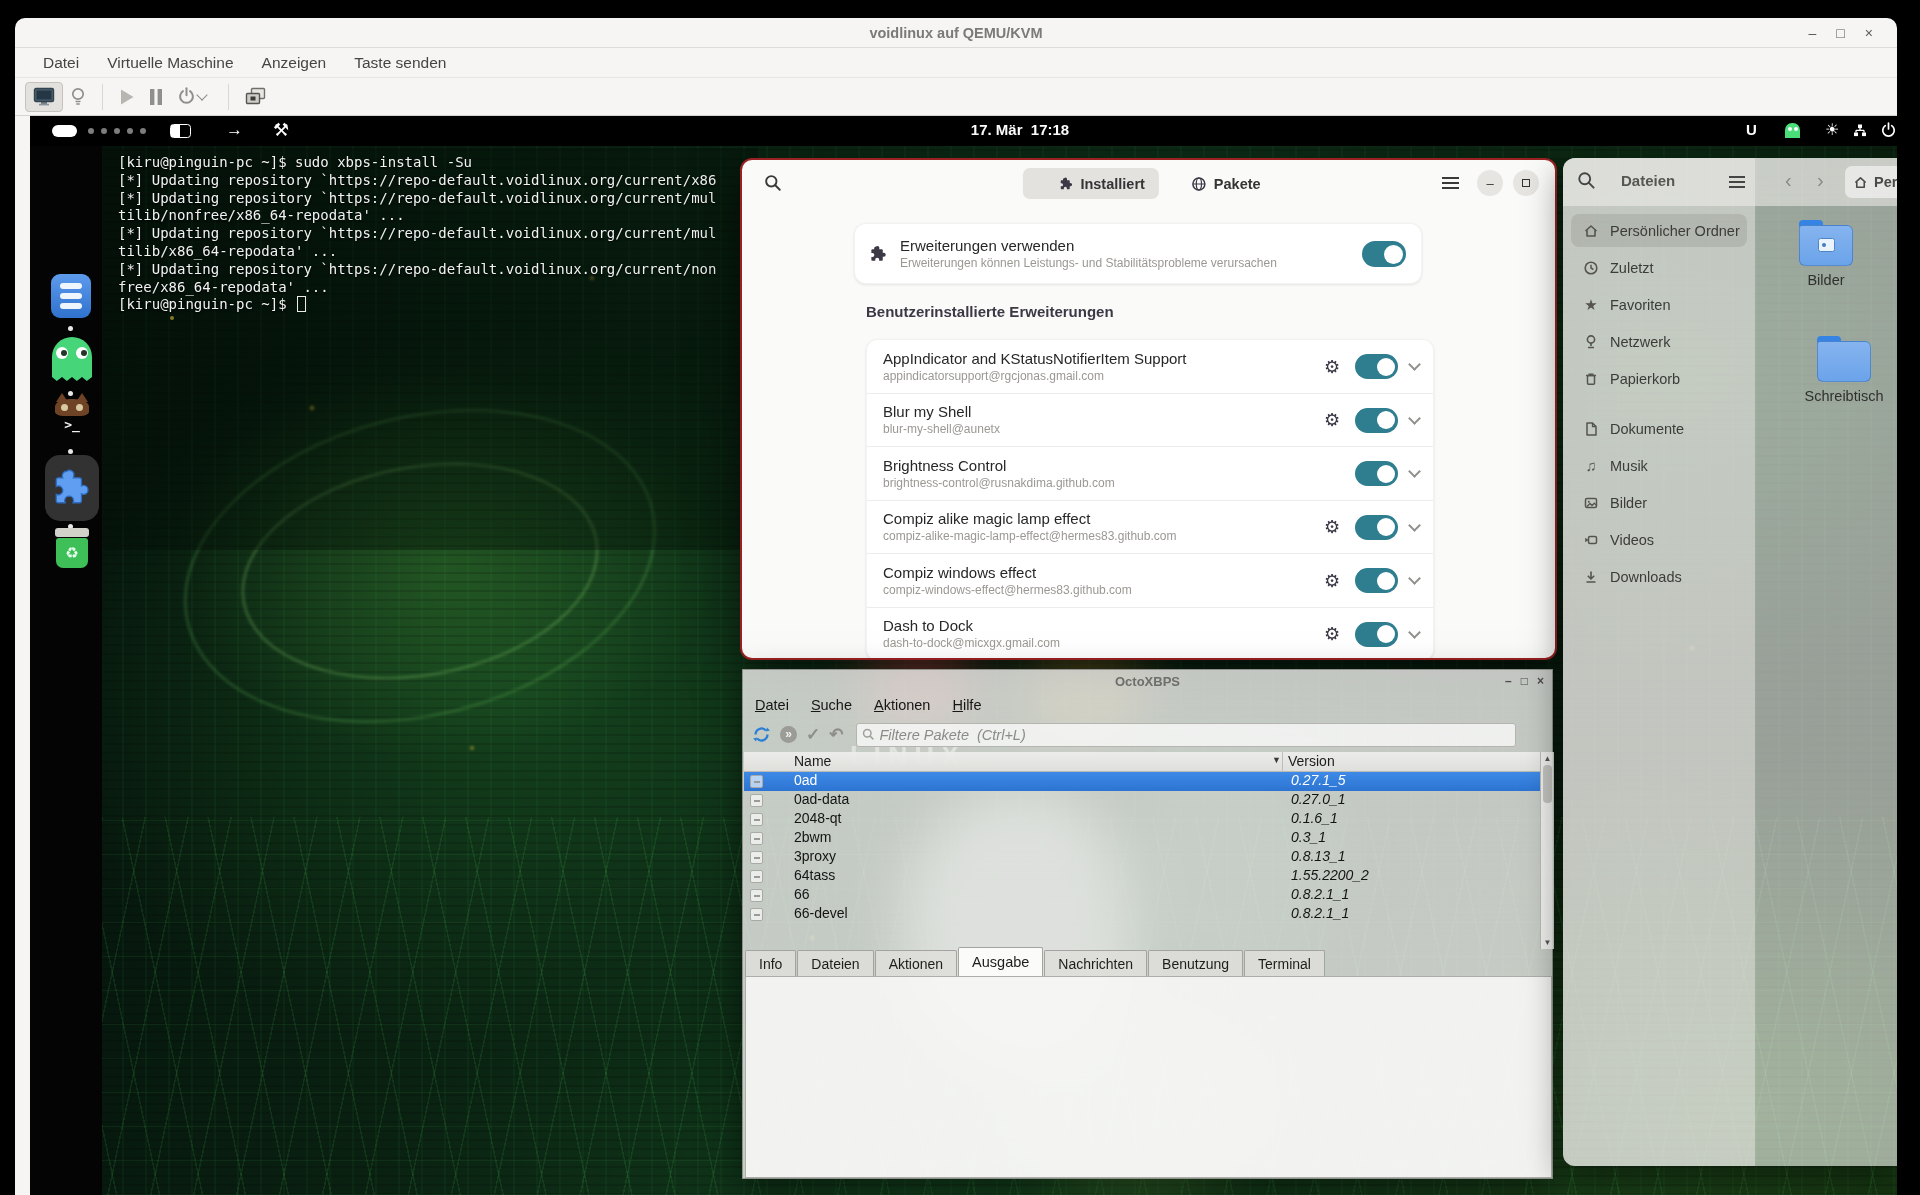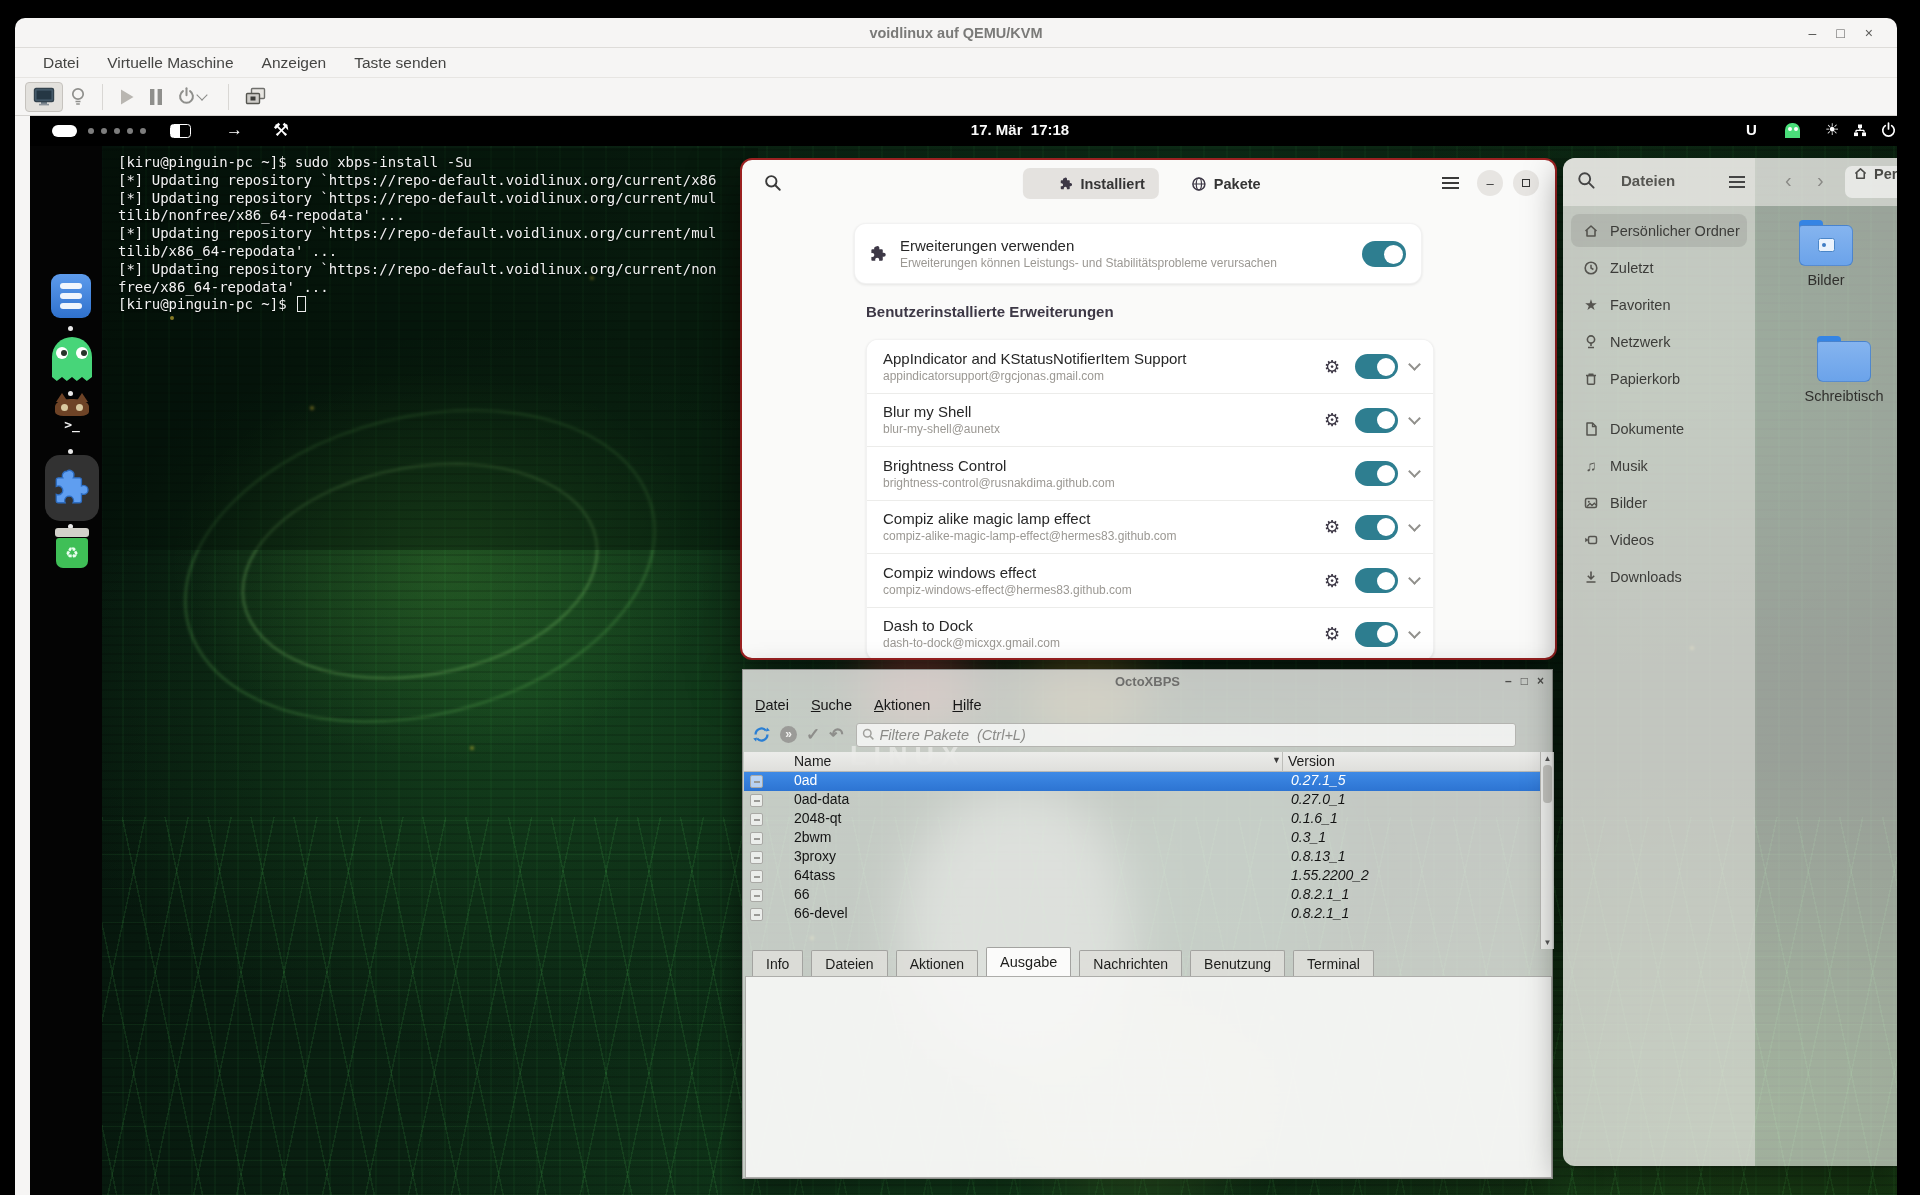--- a/index.html
+++ b/index.html
@@ -196,38 +196,38 @@
   .trow.selected { background:linear-gradient(#3e8ae6, #2d74d2); color:#fff; }
   #octo-scroll { left:797px; top:82px; width:14px; height:197px; background:rgba(248,248,246,0.8);
     border-left:1px solid #b9b9b5; font-size:8px; color:#555; text-align:center; }
   #octo-scroll .up { position:absolute; top:2px; left:0; width:100%; }
   #octo-scroll .down { position:absolute; bottom:2px; left:0; width:100%; }
   #octo-scroll .thumb { position:absolute; top:13px; left:2px; width:9px; height:38px;
     background:#c2c2be; border-radius:4px; }
   #octo-tabs { left:2px; top:277px; width:807px; height:29px; display:flex; align-items:flex-end; }
   .otab { height:26px; padding:0 13px; display:flex; align-items:center; font-size:14px; color:#1d1d1b;
     background:rgba(222,222,218,0.88); border:1px solid #a3a3a0; border-bottom:none; margin-right:1px;
-    border-radius:2px 2px 0 0;margin-left:7px; }
+    border-radius:2px 2px 0 0; }
   .otab.active { height:29px; background:#fbfbfa; font-size:14.5px; }
   #octo-output { left:2px; top:306px; width:807px; height:202px; background:rgba(248,248,247,0.88);
     border:1px solid #adadaa; }
 
   
   #files-win { left:1563px; top:158px; width:334px; height:1008px; border-radius:12px 0 0 12px;
     overflow:hidden; box-shadow:0 12px 36px rgba(0,0,0,0.5); }
   #files-sidebar-bg { left:0; top:0; width:192px; height:1008px; background:rgba(236,235,231,0.82); }
   #files-main-bg { left:192px; top:0; width:142px; height:1008px; background:rgba(250,250,247,0.60); }
   #files-header { left:0; top:0; width:334px; height:48px; background:rgba(240,239,235,0.55); }
   #files-title { position:absolute; left:58px; top:14px; font-size:15px; font-weight:bold; color:#565652; }
   #files-search { position:absolute; left:14px; top:13px; }
   #files-burger { position:absolute; left:166px; top:18px; width:16px; height:2px; background:#454545;
     box-shadow:0 5px 0 #454545, 0 10px 0 #454545; }
   .nav-chev { position:absolute; top:11px; font-size:20px; color:#8a8a86; }
   #files-loc { position:absolute; left:282px; top:8px; width:60px; height:32px;
-    background:rgba(255,255,255,0.55); border-radius:7px; display:flex; gap:6px;
+    background:rgba(255,255,255,0.55); border-radius:7px; display:flex; align-items:center; gap:6px;
     padding-left:8px; font-size:14.5px; font-weight:bold; color:#4a4a47; }
   .srow { position:relative; height:37px; display:flex; align-items:center; gap:11px; padding-left:20px;
     font-size:14.5px; color:#3c3c39; }
   .srow.selected::before { content:""; position:absolute; left:8px; right:8px; top:2px; bottom:2px;
     background:rgba(0,0,0,0.085); border-radius:8px; }
   .srow svg, .srow .sg { position:relative; z-index:1; }
   .srow .lbl { position:relative; z-index:1; }
   .sg { font-size:15px; color:#55544f; width:16px; text-align:center; }
   #side-divider { left:1579px; top:555px; width:160px; height:1px; background:rgba(0,0,0,0.13); }
   .folder { position:relative; width:54px; height:46px; }

